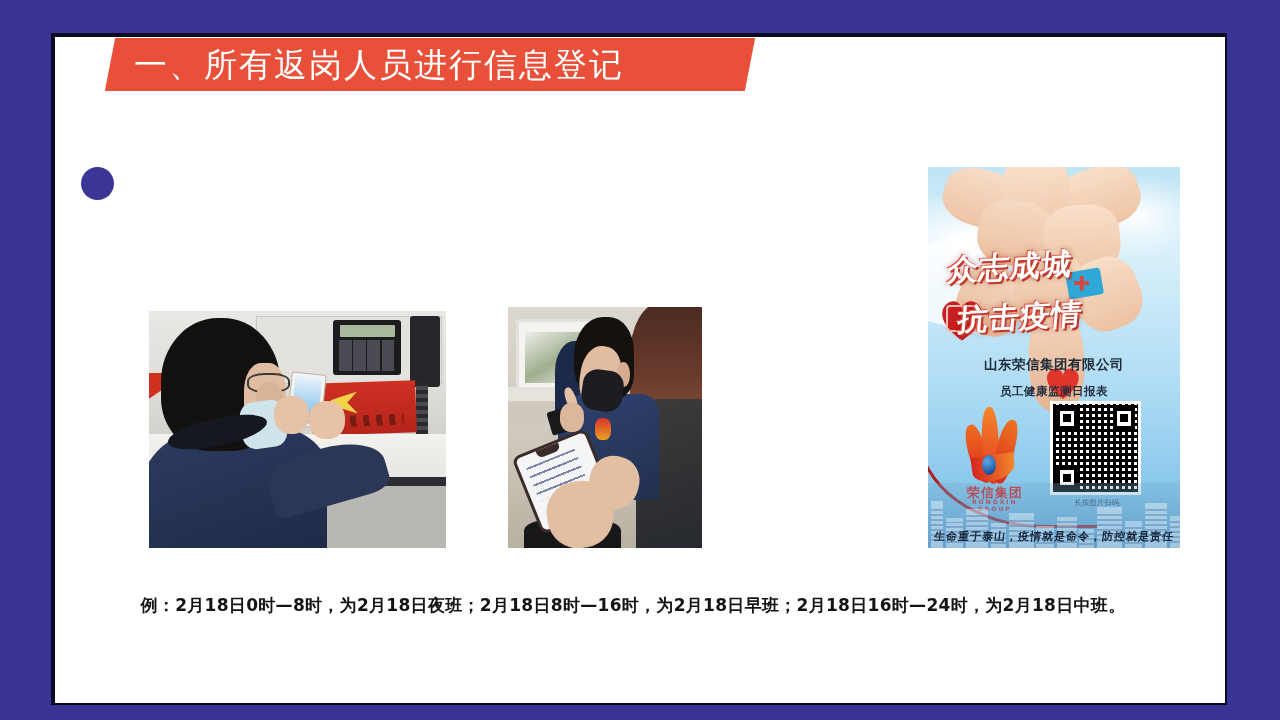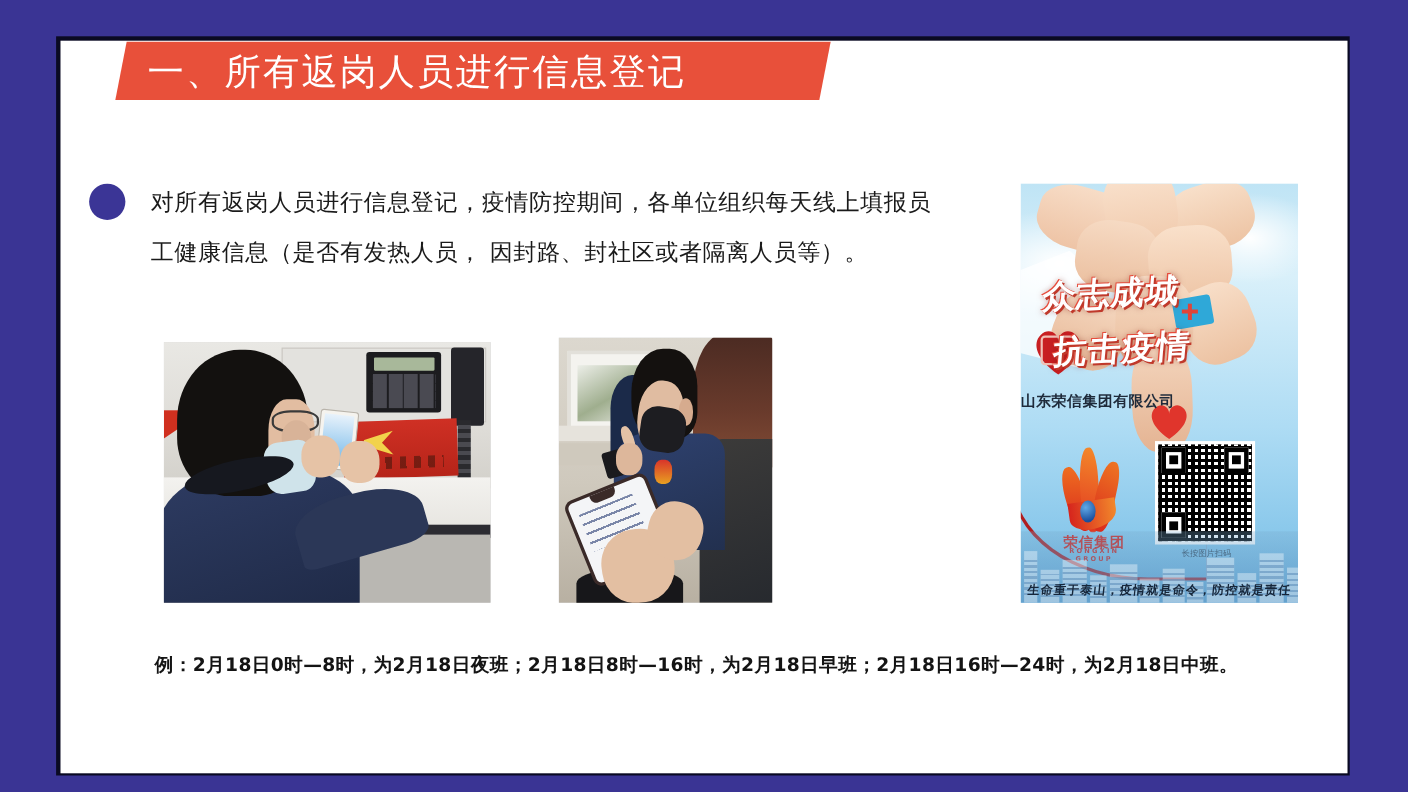--- a/index.html
+++ b/index.html
@@ -234,21 +234,21 @@
     border-bottom:3px solid #b01d20;border-left:3px solid #b01d20;
     border-radius:0 0 0 70%;}
   .pst-bigheart{position:absolute;left:46%;top:52%;width:15%;height:12%;
     background:#e0352c;
     clip-path:path("M 19 34 C 3 23 0 12 6 6 C 12 0 19 5 19 11 C 19 5 26 0 32 6 C 38 12 35 23 19 34 Z");
   }
   .pst-drop{position:absolute;left:56%;top:63%;width:3%;height:3%;
     background:#e0352c;border-radius:50%;}
 
   .pst-company{position:absolute;left:0;top:49.5%;width:100%;
-    text-align:left;font-size:13.5px;color:#1e2a3a;
+    text-align:center;font-size:13.5px;color:#1e2a3a;
     font-weight:600;letter-spacing:.5px;}
   .pst-subtitle{position:absolute;left:0;top:57%;width:100%;
     text-align:center;font-size:11.5px;color:#1e2a3a;
     font-weight:600;letter-spacing:.5px;}
 
   .pst-logo{position:absolute;left:10%;top:63%;width:33%;height:28%;}
   .flame{position:absolute;left:18%;top:0;width:64%;height:72%;}
   .fl{position:absolute;bottom:0;border-radius:60% 40% 45% 55%;}
   .fl1{left:2%;width:34%;height:78%;background:linear-gradient(200deg,#f07020 0%,#d6241d 100%);
     transform:rotate(-18deg);}
@@ -313,21 +313,20 @@
   <div class="frame-dark"></div>
   <div class="card"></div>
 
   <div class="title-banner">
     <div class="title-banner-inner">
       <span class="title-text">一、所有返岗人员进行信息登记</span>
     </div>
   </div>
 
   <div class="bullet-dot"></div>
-  <div class="body-text">对所有返岗人员进行信息登记，疫情防控期间，各单位组织每天线上填报员工健康信息（是否有发热人员， 因封路、封社区或者隔离人员等）。</div>
 
   <div class="photo photo1">
     <div class="p1-wall"></div>
     <div class="p1-panel"></div>
     <div class="p1-redcorner"></div>
     <div class="p1-calc">
         <div class="p1-calc-scr"></div>
         <div class="p1-calc-keys"></div>
       </div>
     <div class="p1-mic"></div>
@@ -407,20 +406,21 @@
       <div class="pst-heart-in"></div>
     </div>
     <div class="pst-ribbon"></div>
 
     <div class="pst-head2">抗击疫情</div>
 
     <div class="pst-bigheart"></div>
     <div class="pst-drop"></div>
 
     <div class="pst-company">山东荣信集团有限公司</div>
+    <div class="pst-subtitle">员工健康监测日报表</div>
 
     <div class="pst-logo">
       <div class="flame">
         <div class="fl fl1"></div>
         <div class="fl fl2"></div>
         <div class="fl fl3"></div>
         <div class="fl-sweep"></div>
         <div class="fl-ball"></div>
       </div>
       <div class="pst-logo-cn">荣信集团</div>

